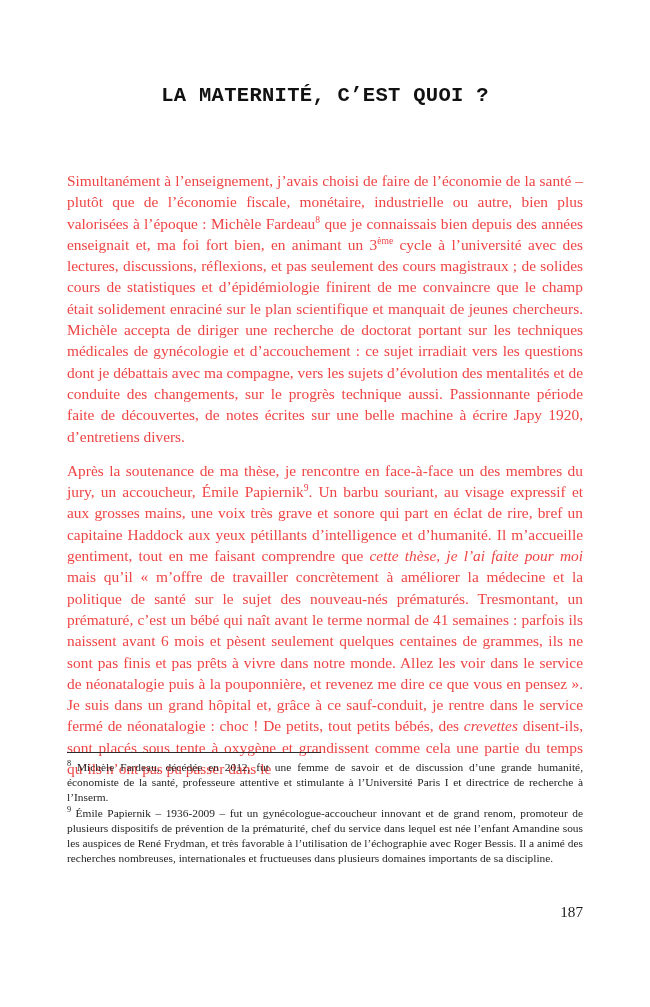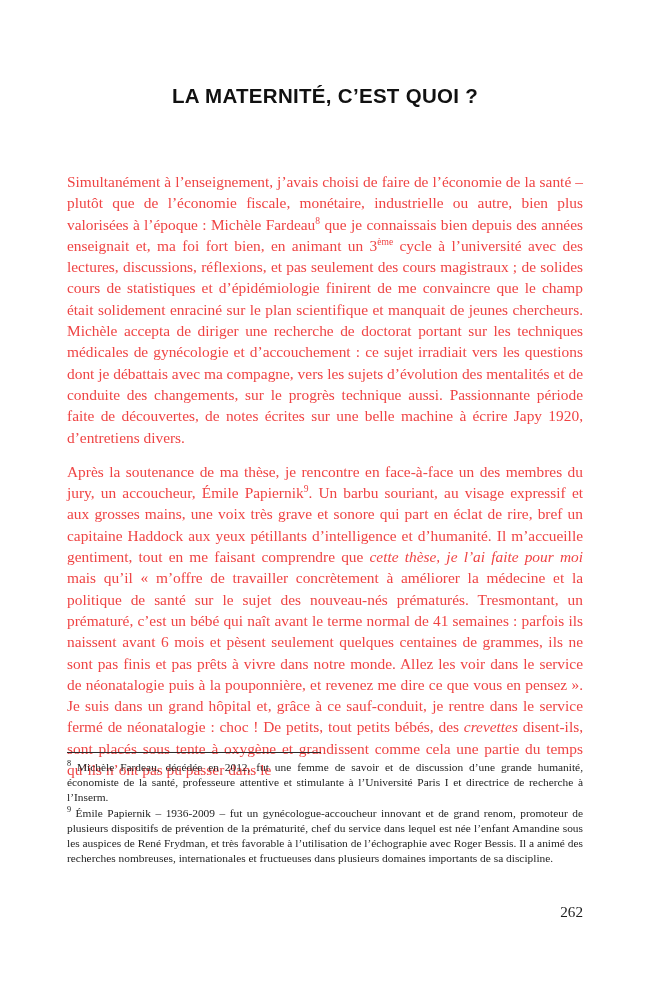--- a/index.html
+++ b/index.html
@@ -26,21 +26,21 @@
   }
 
   .content {
     position: absolute;
     left: 67px;
     top: 0;
     width: 516px;
   }
 
   .page-title {
-    font-family: Liberation Sans, sans-serif;
+    font-family: Liberation Mono, monospace;
     font-weight: bold;
     font-size: 20.5px;
     letter-spacing: 0.3px;
     text-align: center;
     margin: 0;
     padding-top: 84px;
     color: #111111;
   }
 
   .body-block {
@@ -122,15 +122,15 @@
     </div>
 
   </div>
 
   <div class="footnotes">
     <div class="fn-rule"></div>
     <p class="footnote" id="footnote-8"><sup>8</sup> Michèle Fardeau, décédée en 2012, fut une femme de savoir et de discussion d’une grande humanité, économiste de la santé, professeure attentive et stimulante à l’Université Paris I et directrice de recherche à l’Inserm.</p>
     <p class="footnote" id="footnote-9"><sup>9</sup> Émile Papiernik – 1936-2009 – fut un gynécologue-accoucheur innovant et de grand renom, promoteur de plusieurs dispositifs de prévention de la prématurité, chef du service dans lequel est née l’enfant Amandine sous les auspices de René Frydman, et très favorable à l’utilisation de l’échographie avec Roger Bessis. Il a animé des recherches nombreuses, internationales et fructueuses dans plusieurs domaines importants de sa discipline.</p>
   </div>
 
-  <div class="page-number">262</div>
+  <div class="page-number">187</div>
 
 </div>
 
 </body></html>

